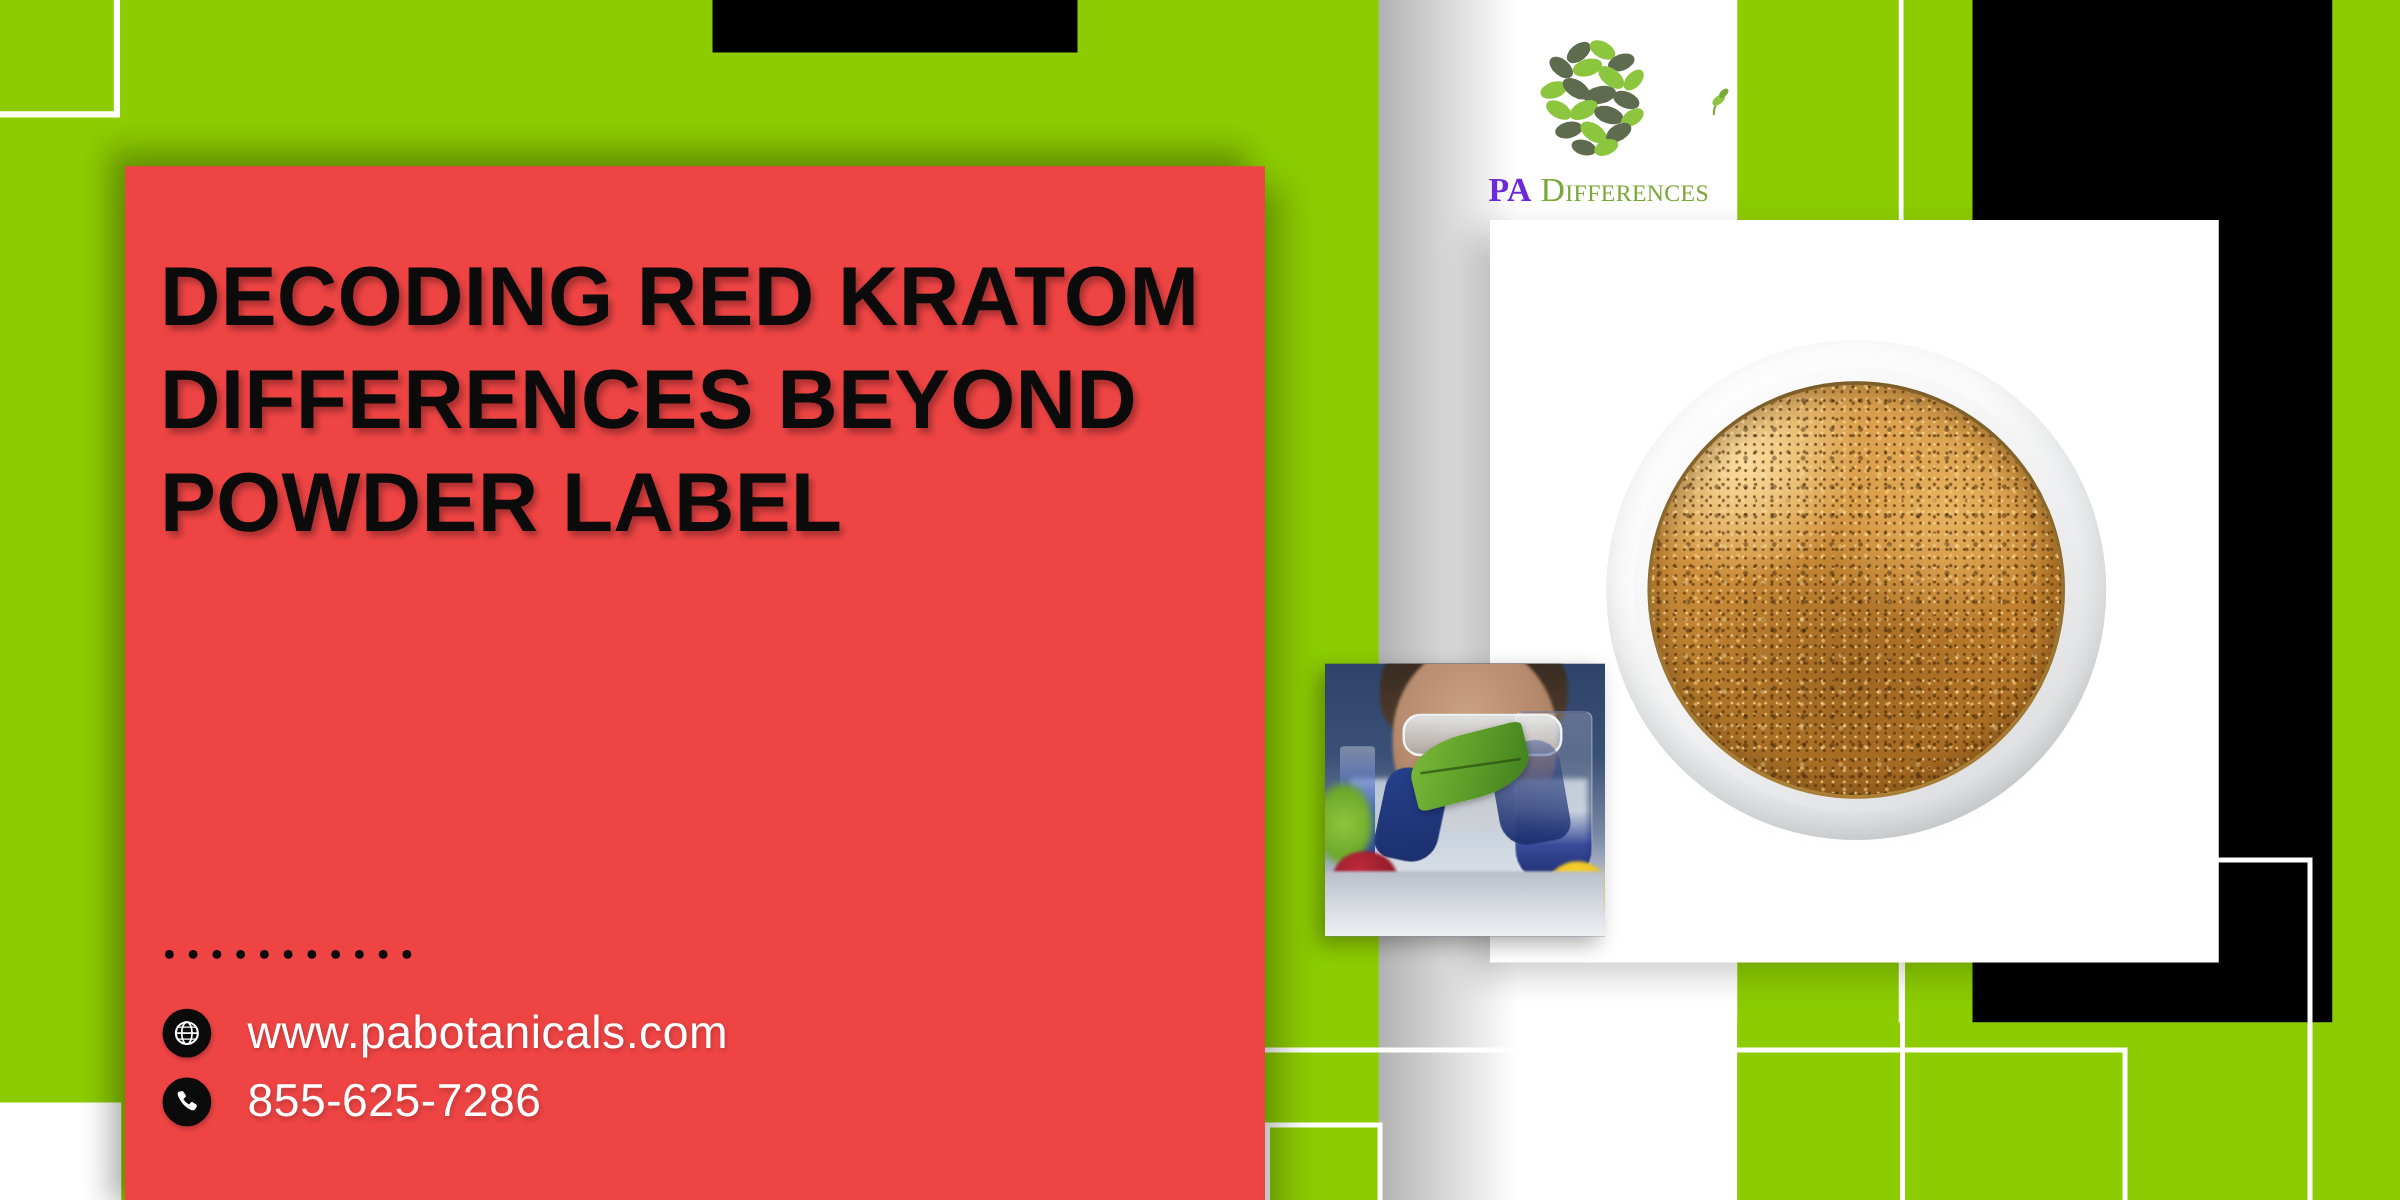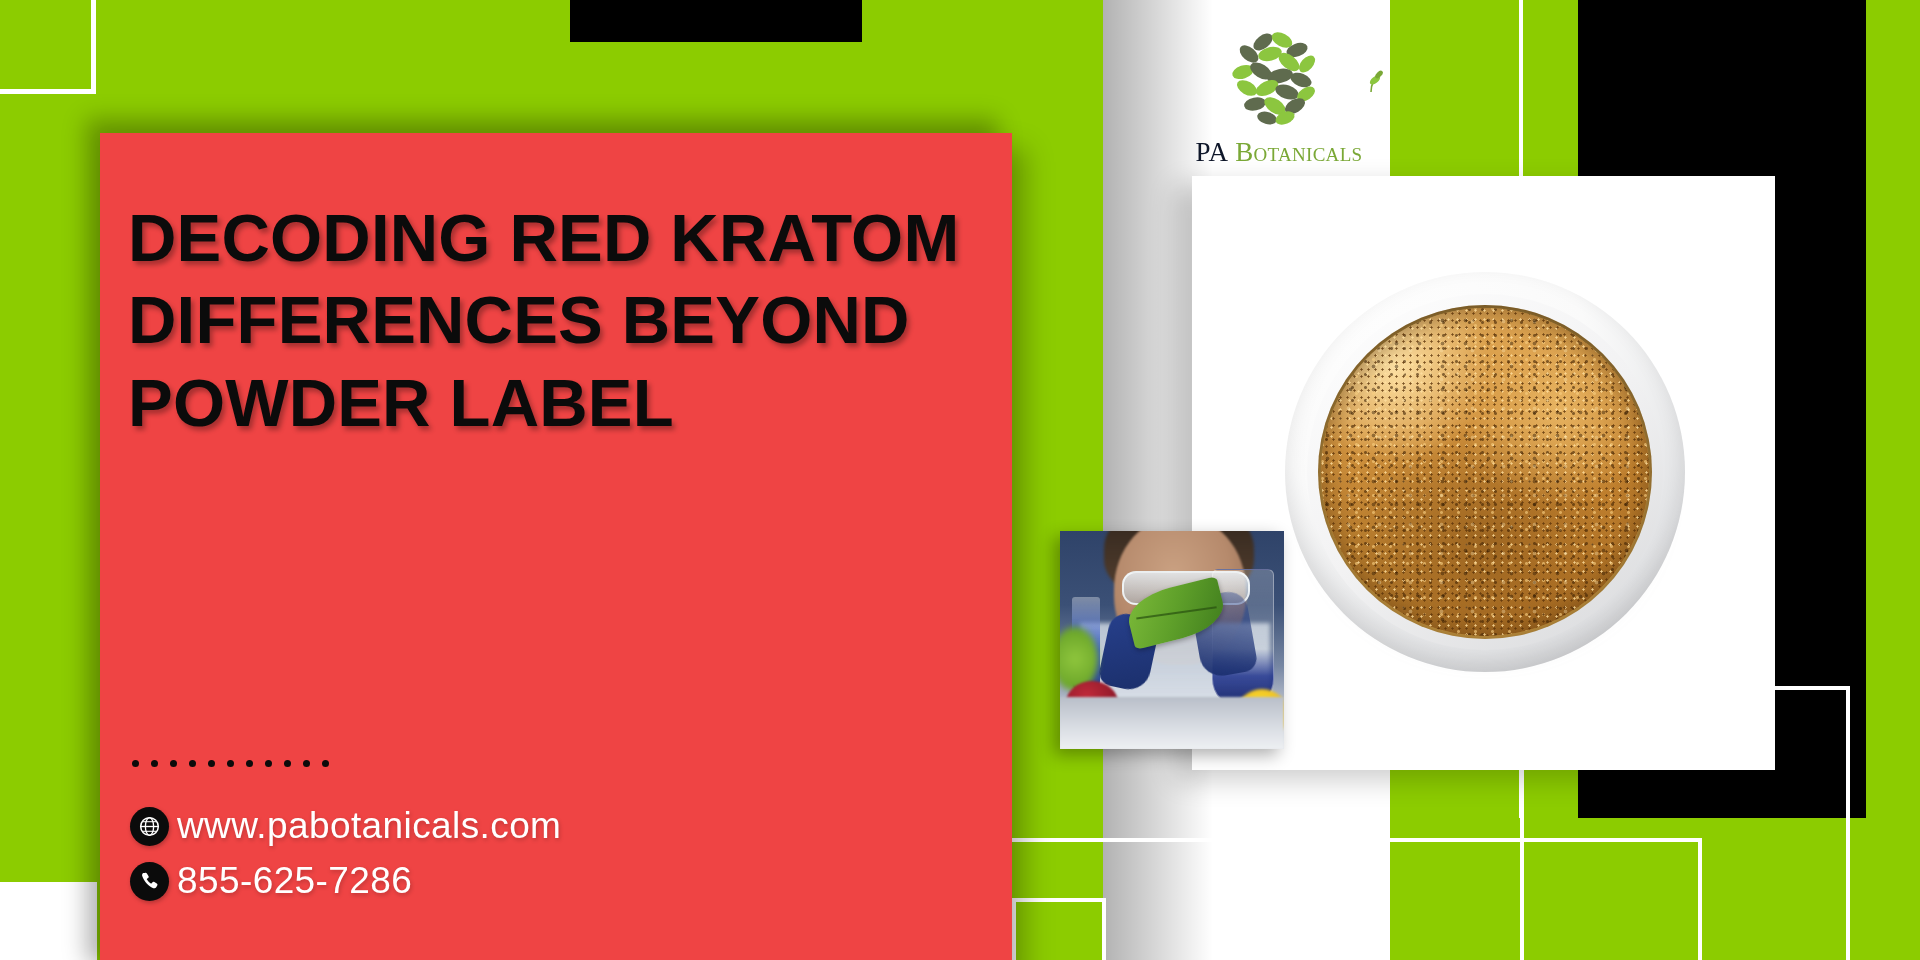--- a/index.html
+++ b/index.html
@@ -102,21 +102,21 @@
   .contact-list {
     position: absolute;
     left: 30px;
     top: 672px;
     margin: 0; padding: 0;
     list-style: none;
   }
   .contact-row {
     display: flex;
     align-items: center;
-    gap: 8px;
+    gap: 29px;
     margin-bottom: 13px;
   }
   .contact-badge {
     width: 39px; height: 39px;
     border-radius: 50%;
     background: #0b0b0b;
     display: flex;
     align-items: center;
     justify-content: center;
     flex: 0 0 auto;
@@ -215,21 +215,21 @@
     text-align: center;
   }
   .logo-mark { display: block; margin: 0 auto; }
   .logo-word {
     margin-top: 1px;
     font-family: "Liberation Serif", serif;
     font-size: 27px;
     letter-spacing: 0.3px;
     white-space: nowrap;
   }
-  .logo-word .pa { color: #0f172a; font-variant: small-caps; }
+  .logo-word .pa { color: #6d28d9; font-variant: small-caps; font-weight: bold; }
   .logo-word .bot { color: #7aa836; font-variant: small-caps; }
   .logo-sprout { position: absolute; right: 6px; top: 44px; }
 
   
   .product-card {
     position: absolute;
     left: 1192px; top: 176px;
     width: 583px; height: 594px;
     background: #ffffff;
     box-shadow: -16px 10px 26px rgba(0,0,0,0.20);
@@ -527,21 +527,21 @@
         <ellipse cx="81" cy="68" rx="10" ry="6" transform="rotate(-34 81 68)" fill="#8cc63f"></ellipse>
         <ellipse cx="30" cy="78" rx="11" ry="6.5" transform="rotate(-12 30 78)" fill="#5f6b4e"></ellipse>
         <ellipse cx="50" cy="80" rx="12" ry="6.8" transform="rotate(34 50 80)" fill="#8cc63f"></ellipse>
         <ellipse cx="70" cy="80" rx="11" ry="6.5" transform="rotate(-30 70 80)" fill="#5f6b4e"></ellipse>
         <ellipse cx="42" cy="92" rx="10" ry="6" transform="rotate(16 42 92)" fill="#5f6b4e"></ellipse>
         <ellipse cx="60" cy="92" rx="10" ry="6" transform="rotate(-22 60 92)" fill="#8cc63f"></ellipse>
       </g>
     </svg>
     <div class="logo-word">
       <span class="pa">PA</span>
-      <span class="bot">Botanicals</span>
+      <span class="bot">Differences</span>
     </div>
     <svg class="logo-sprout" width="26" height="24" viewBox="0 0 26 24" aria-hidden="true">
       <path d="M13 22 C13 14 16 8 23 3" stroke="#7aa836" stroke-width="1.6" fill="none"></path>
       <ellipse cx="17" cy="10" rx="6" ry="3.2" transform="rotate(-38 17 10)" fill="#8cc63f"></ellipse>
       <ellipse cx="21" cy="4.5" rx="4.6" ry="2.6" transform="rotate(-44 21 4.5)" fill="#7aa836"></ellipse>
     </svg>
   </div>
 
   <div class="product-card"></div>
 

